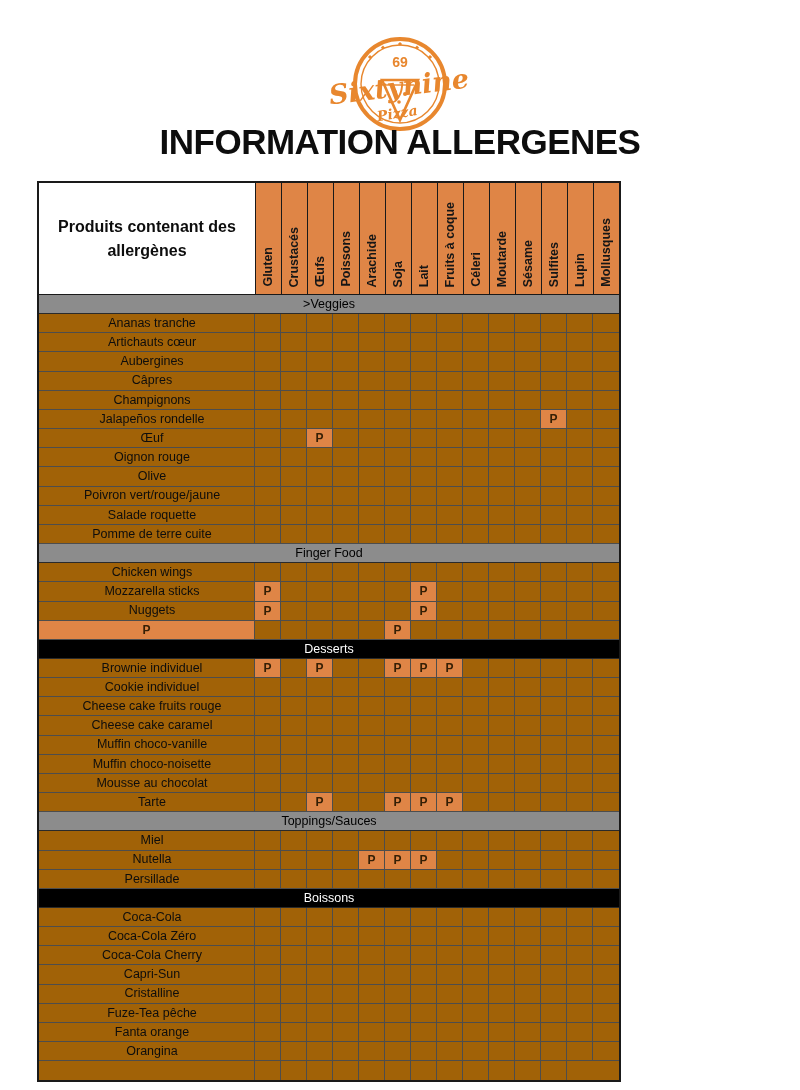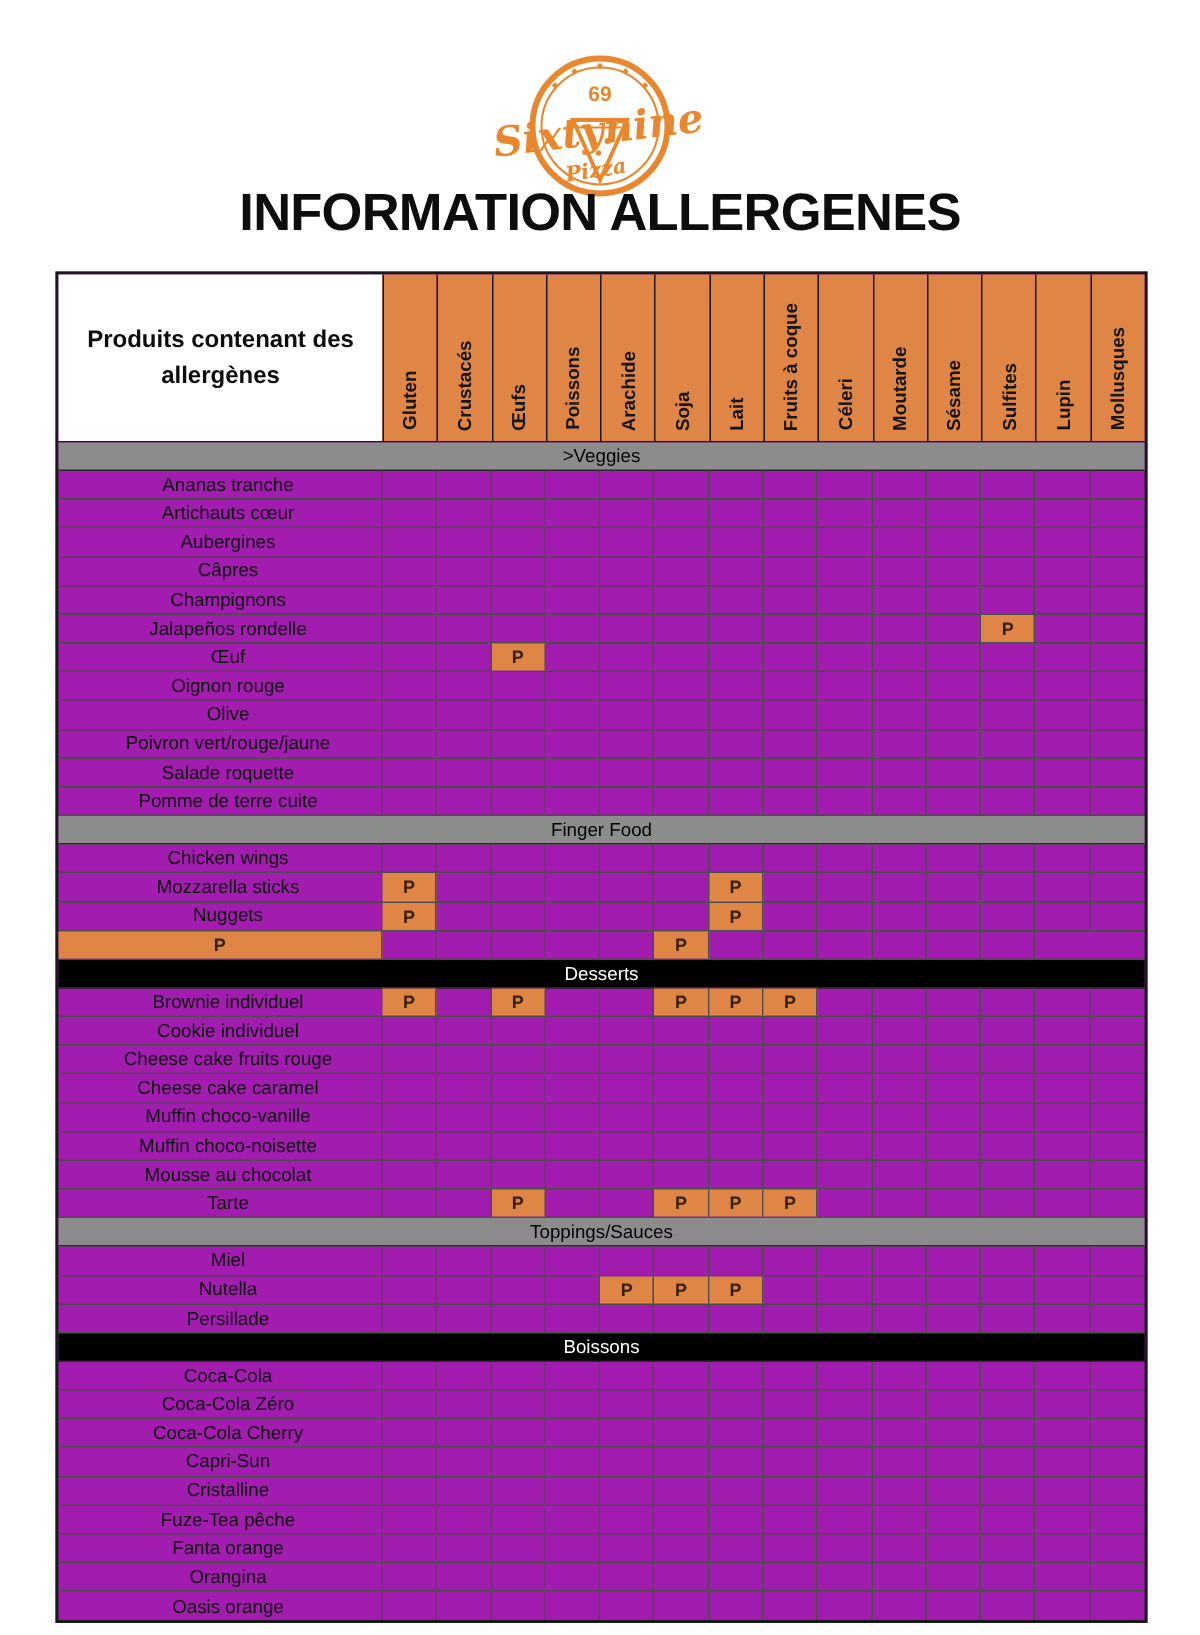--- a/index.html
+++ b/index.html
@@ -13,22 +13,22 @@
     position:relative;width:800px;height:1090px;background:#fff;
     font-family:"Liberation Sans",sans-serif;overflow:hidden;
   }
   .logo{position:absolute;top:34px;left:50%;transform:translateX(-50%);width:150px;height:104px;}
   .logo svg{width:100%;height:100%;}
   .title{
     position:absolute;top:122px;left:0;width:100%;margin:0;text-align:center;
     font-size:35px;font-weight:bold;color:#0d0d0d;letter-spacing:-0.5px;
   }
   .atable{
-    position:absolute;left:37px;top:181px;width:728px;box-sizing:border-box;
-    border:2px solid var(--heavy);background:#a21caf;
+    position:absolute;left:37px;top:181px;width:584px;box-sizing:border-box;
+    border:2px solid var(--heavy);background:#a16207;
   }
   .thead{
     display:grid;grid-template-columns:216px repeat(14,1fr);height:112px;
     border-bottom:1.5px solid var(--heavy);box-sizing:border-box;
   }
   .corner{
     display:flex;align-items:center;justify-content:center;text-align:center;
     font-weight:bold;font-size:16px;line-height:1.5;padding:0 16px;background:#fff;color:#0d0d0d;
   }
   .col-head{
@@ -740,21 +740,20 @@
           <div class="cell"></div>
           <div class="cell"></div>
           <div class="cell"></div>
           <div class="cell"></div>
           <div class="cell"></div>
           <div class="cell"></div>
           <div class="cell"></div>
           <div class="cell"></div>
         </div>
         <div class="trow">
-          <div class="name">Oasis orange</div>
           <div class="cell"></div>
           <div class="cell"></div>
           <div class="cell"></div>
           <div class="cell"></div>
           <div class="cell"></div>
           <div class="cell"></div>
           <div class="cell"></div>
           <div class="cell"></div>
           <div class="cell"></div>
           <div class="cell"></div>

